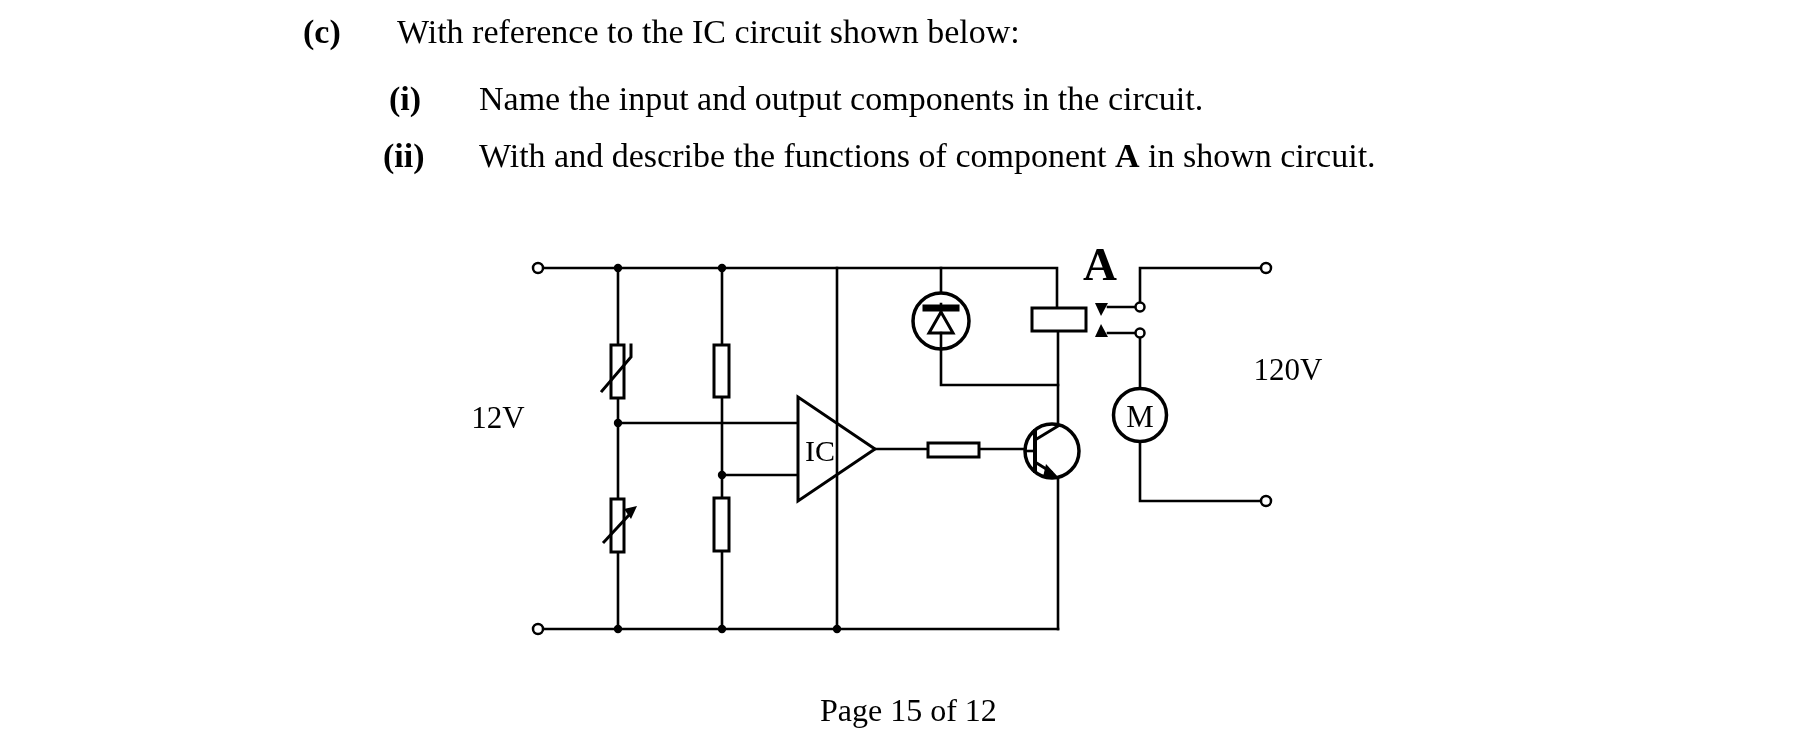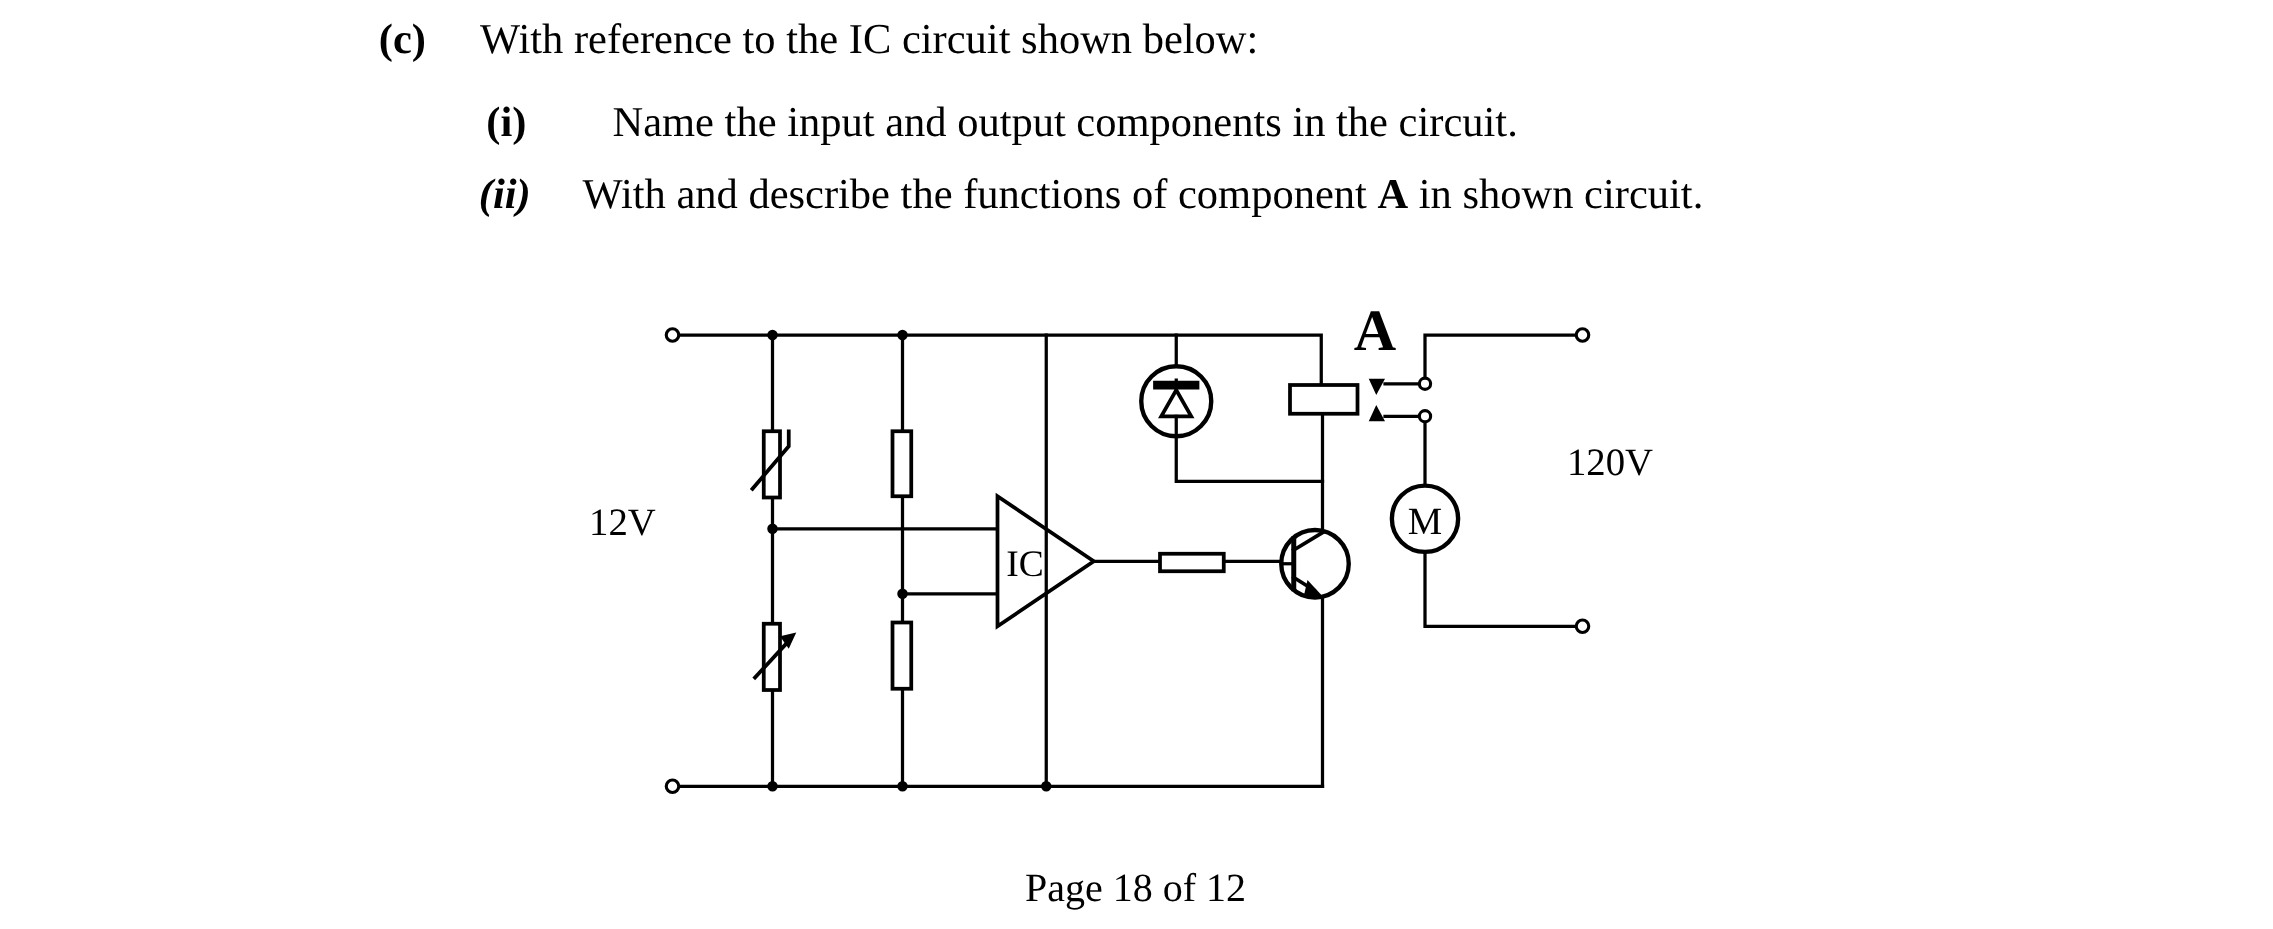--- a/index.html
+++ b/index.html
@@ -7,40 +7,40 @@
     width:1818px;height:743px;
     background:#ffffff;
     position:relative;
     font-family:"Liberation Serif","DejaVu Serif",serif;
     color:#000;
     overflow:hidden;
   }
   .abs{position:absolute;}
   .q-row{position:absolute;left:0;top:0;width:1818px;height:44px;font-size:34px;line-height:44px;}
   .q-label{position:absolute;font-weight:bold;}
-  .q-text{position:absolute;white-space:nowrap;}
+  .q-text{position:absolute;white-space:nowrap;margin-left:13px;}
   .q-text b{font-weight:bold;}
   #footer{position:absolute;left:820px;top:692px;font-size:32px;white-space:nowrap;}
   svg text{font-family:"Liberation Serif","DejaVu Serif",serif;fill:#000;}
 </style>
 </head>
 <body>
 
 <div class="q-row" style="top:10px;">
   <span class="q-label" style="left:303px;">(c)</span>
   <span class="q-text" style="left:384px;">With reference to the IC circuit shown below:</span>
 </div>
 
 <div class="q-row" style="top:77px;">
   <span class="q-label" style="left:389px;">(i)</span>
-  <span class="q-text" style="left:490px;">Name the input and output components in the circuit.</span>
+  <span class="q-text" style="left:466px;">Name the input and output components in the circuit.</span>
 </div>
 
 <div class="q-row" style="top:134px;">
-  <span class="q-label" style="left:383px;font-style:italic;">(ii)</span>
+  <span class="q-label" style="left:383px;">(ii)</span>
   <span class="q-text" style="left:466px;">
     <span>With and describe the functions of component </span><b>A</b><span> in shown circuit.</span>
   </span>
 </div>
 
 <svg class="abs" style="left:0;top:0;" width="1818" height="743" viewBox="0 0 1818 743" stroke-linecap="square" stroke-linejoin="miter">
 
   <g stroke="#000" stroke-width="2.6" fill="none">
     <path d="M543,268 H1057 V308"></path>
     <path d="M543,629 H1058"></path>
@@ -125,13 +125,13 @@
     <circle cx="618" cy="629" r="4.2"></circle>
     <circle cx="722" cy="629" r="4.2"></circle>
     <circle cx="837" cy="629" r="4.2"></circle>
   </g>
 
   <text x="498" y="428" text-anchor="middle" font-size="31">12V</text>
   <text x="1288" y="380" text-anchor="middle" font-size="31">120V</text>
   <text x="1100" y="280" text-anchor="middle" font-size="47" font-weight="bold">A</text>
 </svg>
 
-<div id="footer">Page 18 of 12</div>
+<div id="footer">Page 15 of 12</div>
 
 </body></html>

